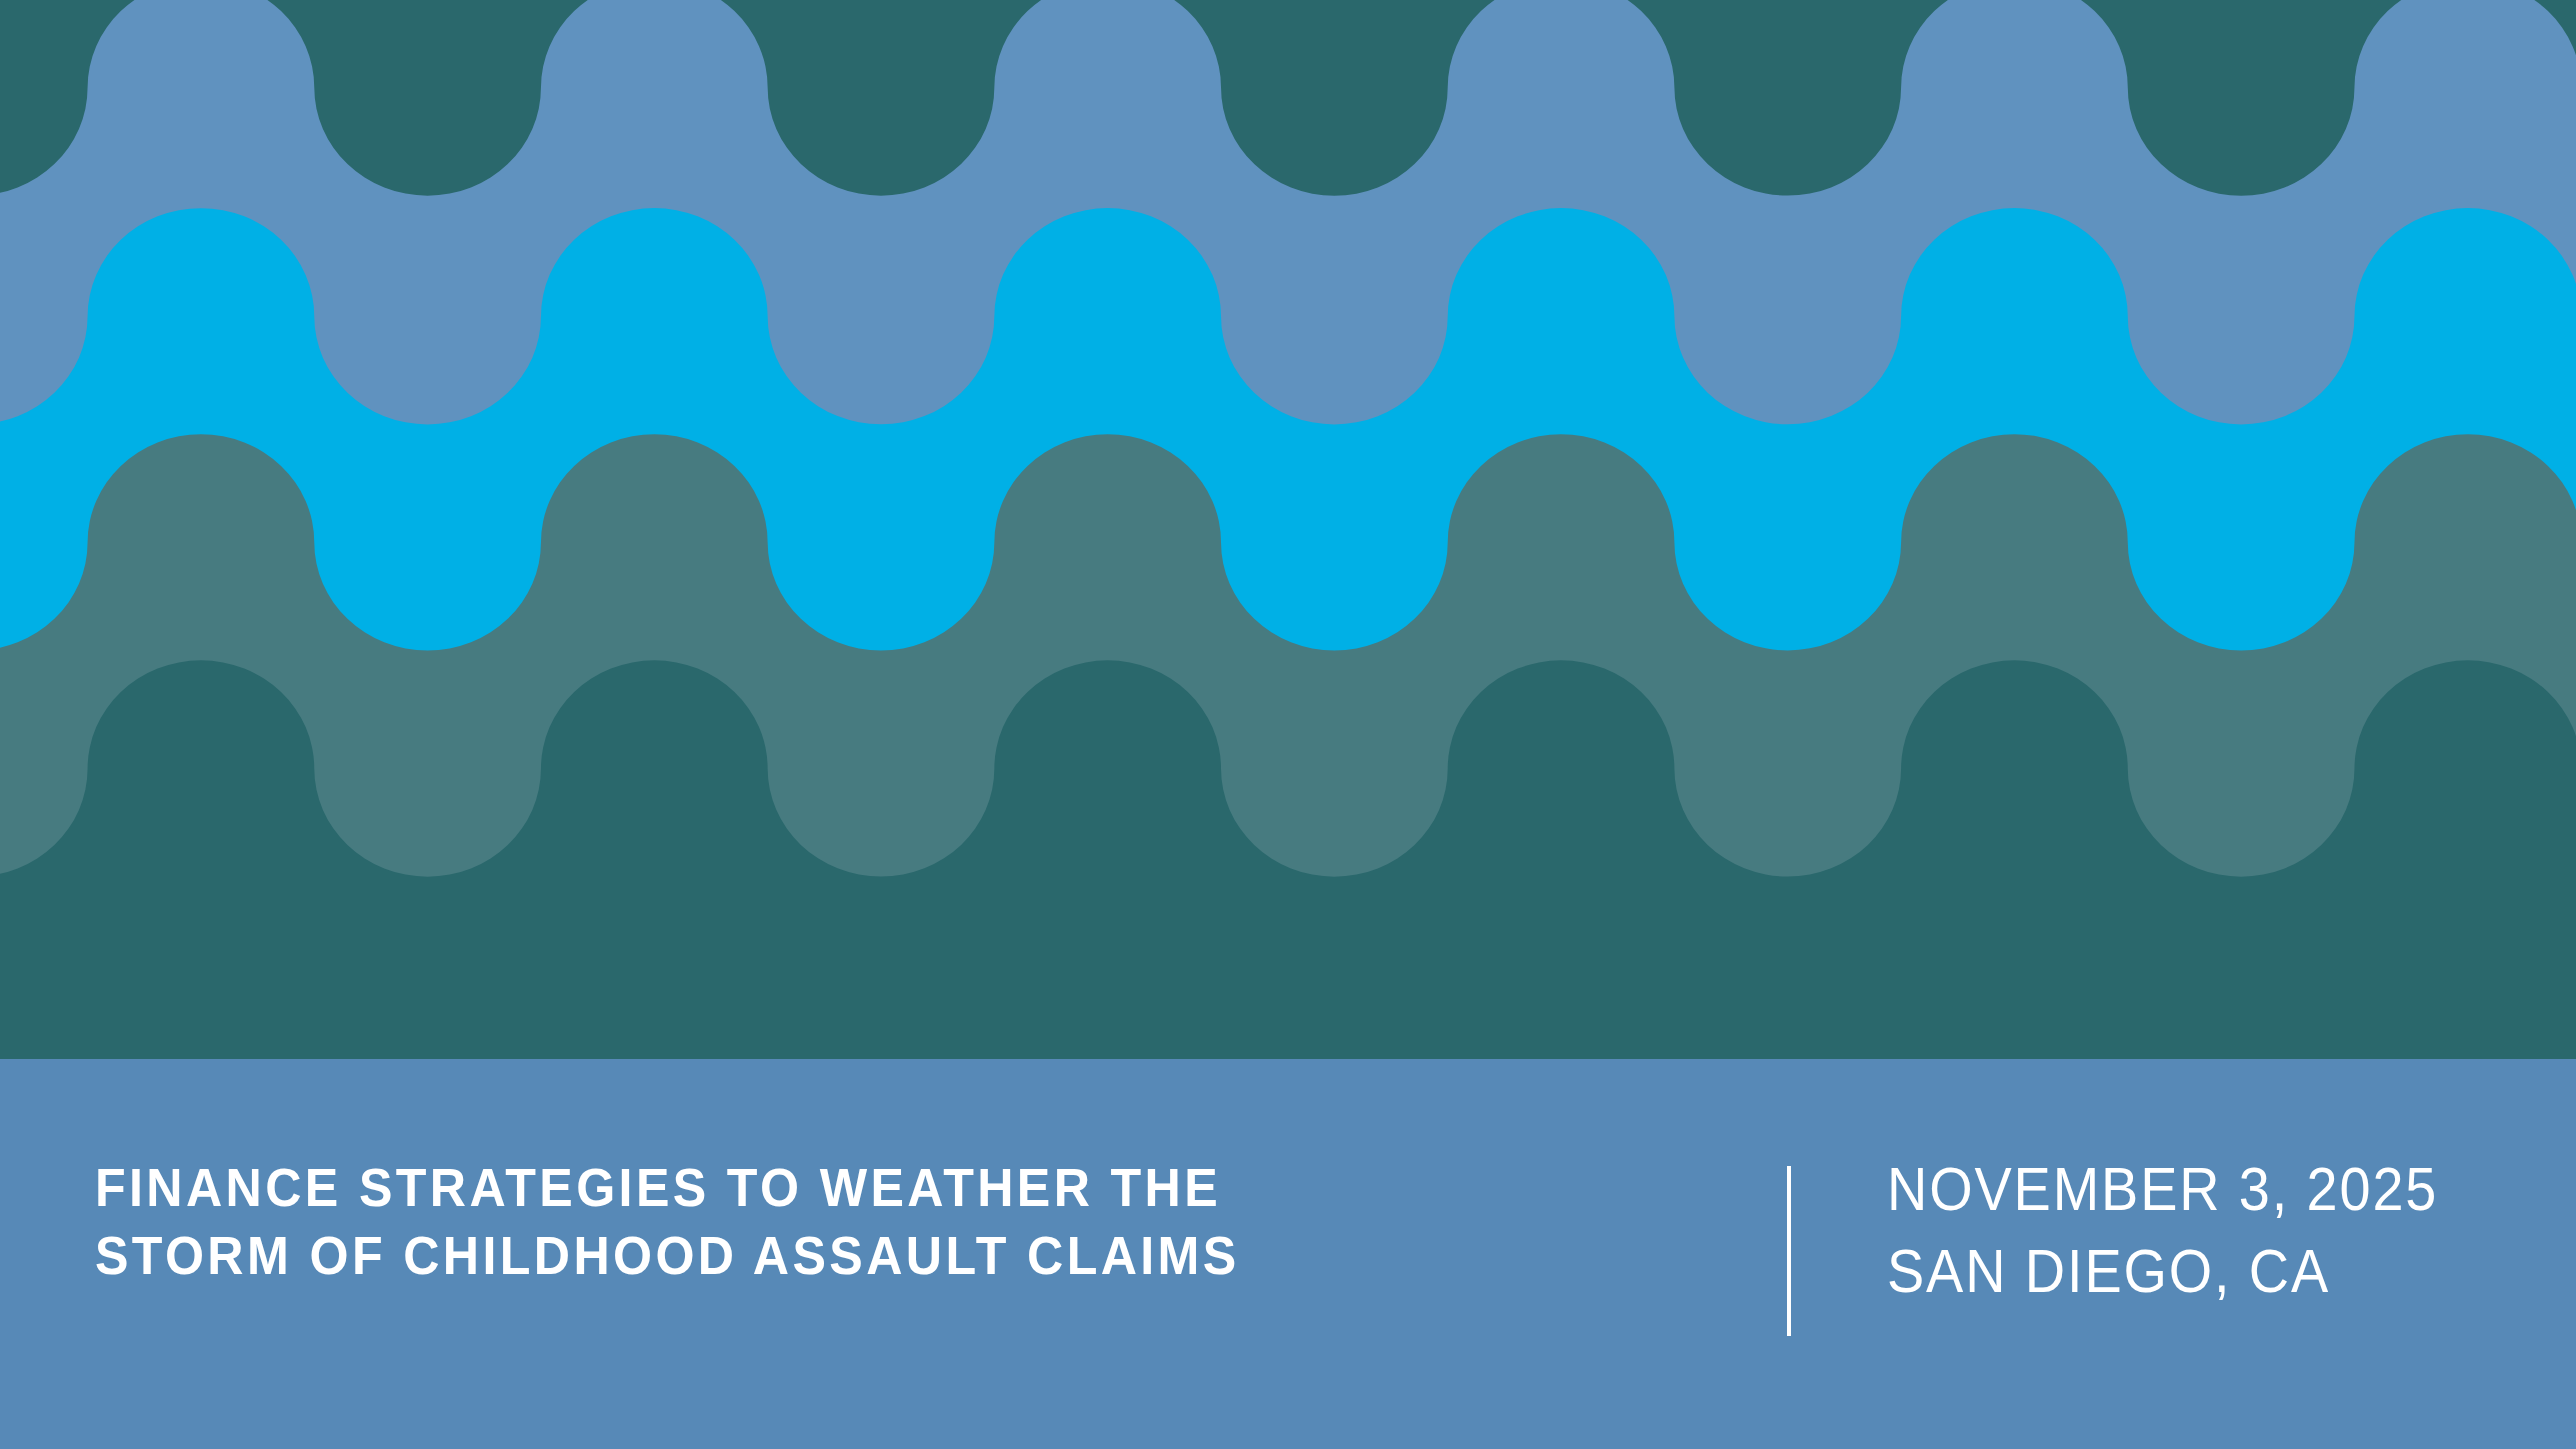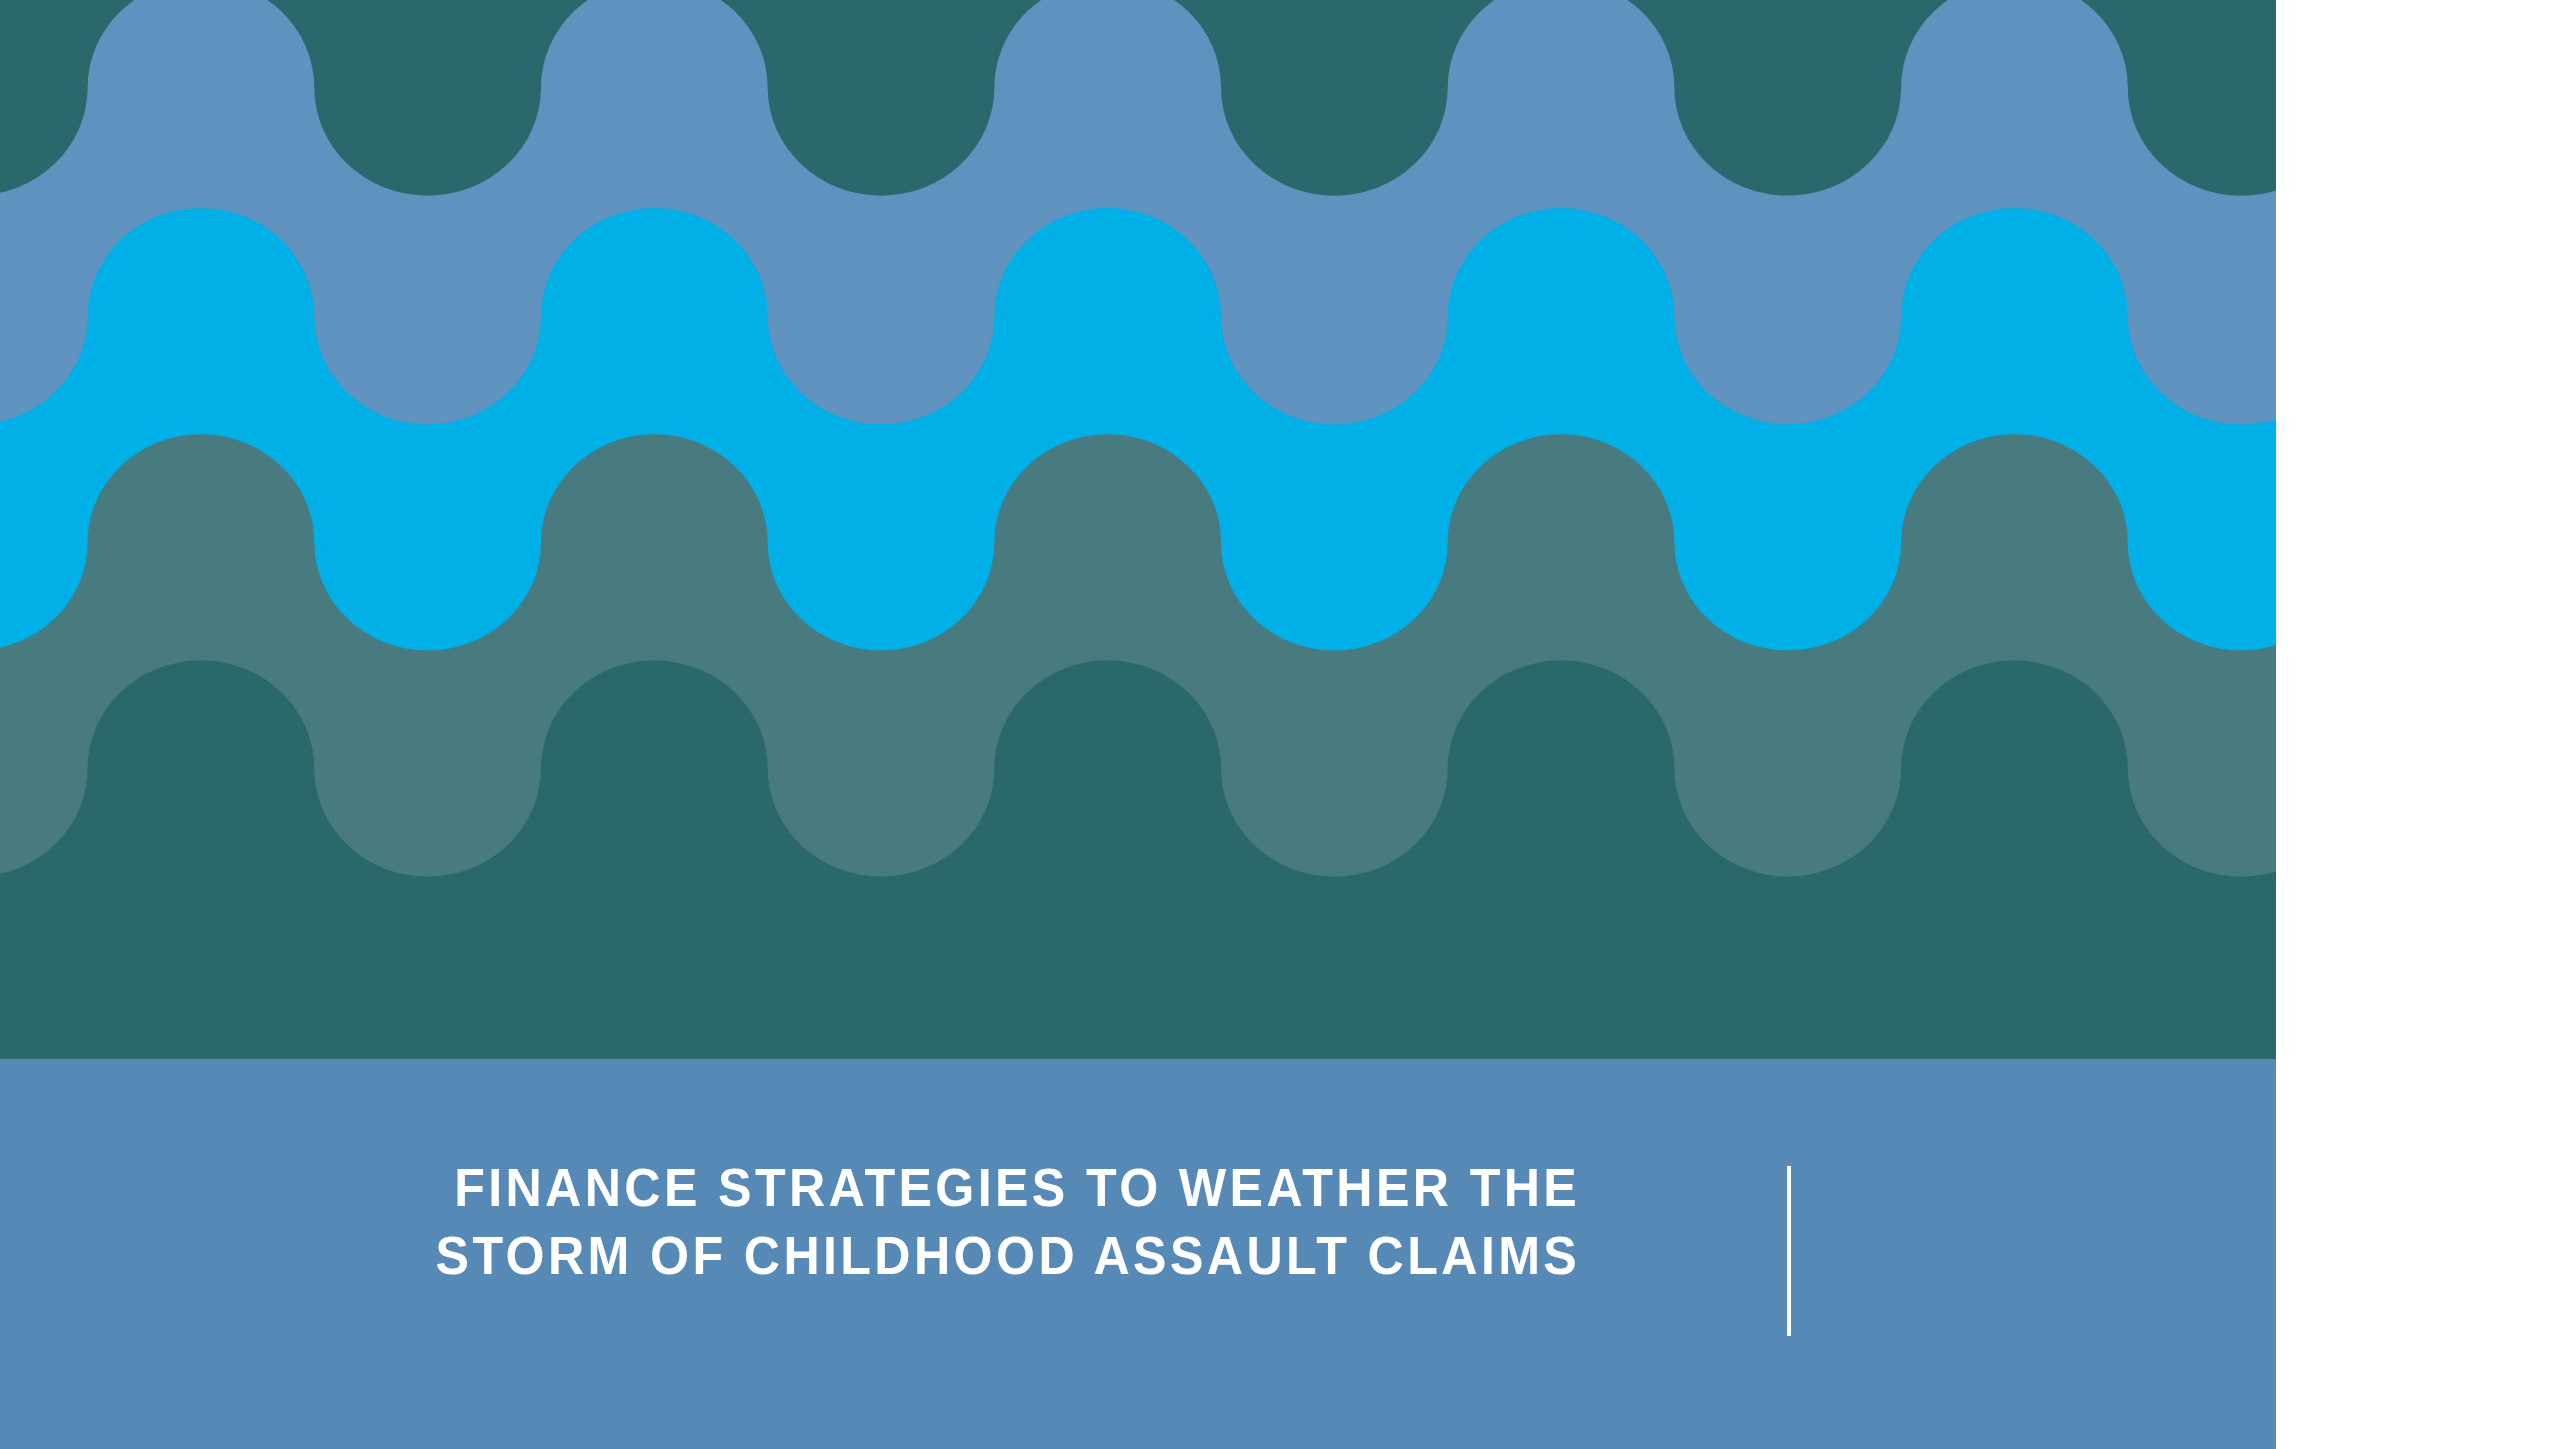--- a/index.html
+++ b/index.html
@@ -6,24 +6,23 @@
     margin: 0;
     padding: 0;
     background: #ffffff;
   }
   body {
     font-family: "Liberation Sans", sans-serif;
   }
 
   .banner {
     position: relative;
-    width: 2276px;
+    width: 2576px;
     height: 1449px;
     overflow: hidden;
-    text-align: right;
   }
 
   
   .wave-area {
     position: absolute;
     left: 0;
     top: 0;
     width: 2576px;
     height: 1059px;
     overflow: hidden;
@@ -134,15 +133,19 @@
 
   <div class="footer-bar" style="background:#5789B7;"></div>
 
   <div class="title-block">
     <div class="title-line">FINANCE STRATEGIES TO WEATHER THE</div>
     <div class="title-line">STORM OF CHILDHOOD ASSAULT CLAIMS</div>
   </div>
 
   <div class="divider"></div>
 
+  <div class="meta-block">
+    <div class="meta-line">NOVEMBER 3, 2025</div>
+    <div class="meta-line">SAN DIEGO, CA</div>
+  </div>
 
 </div>
 
 
 </body></html>

